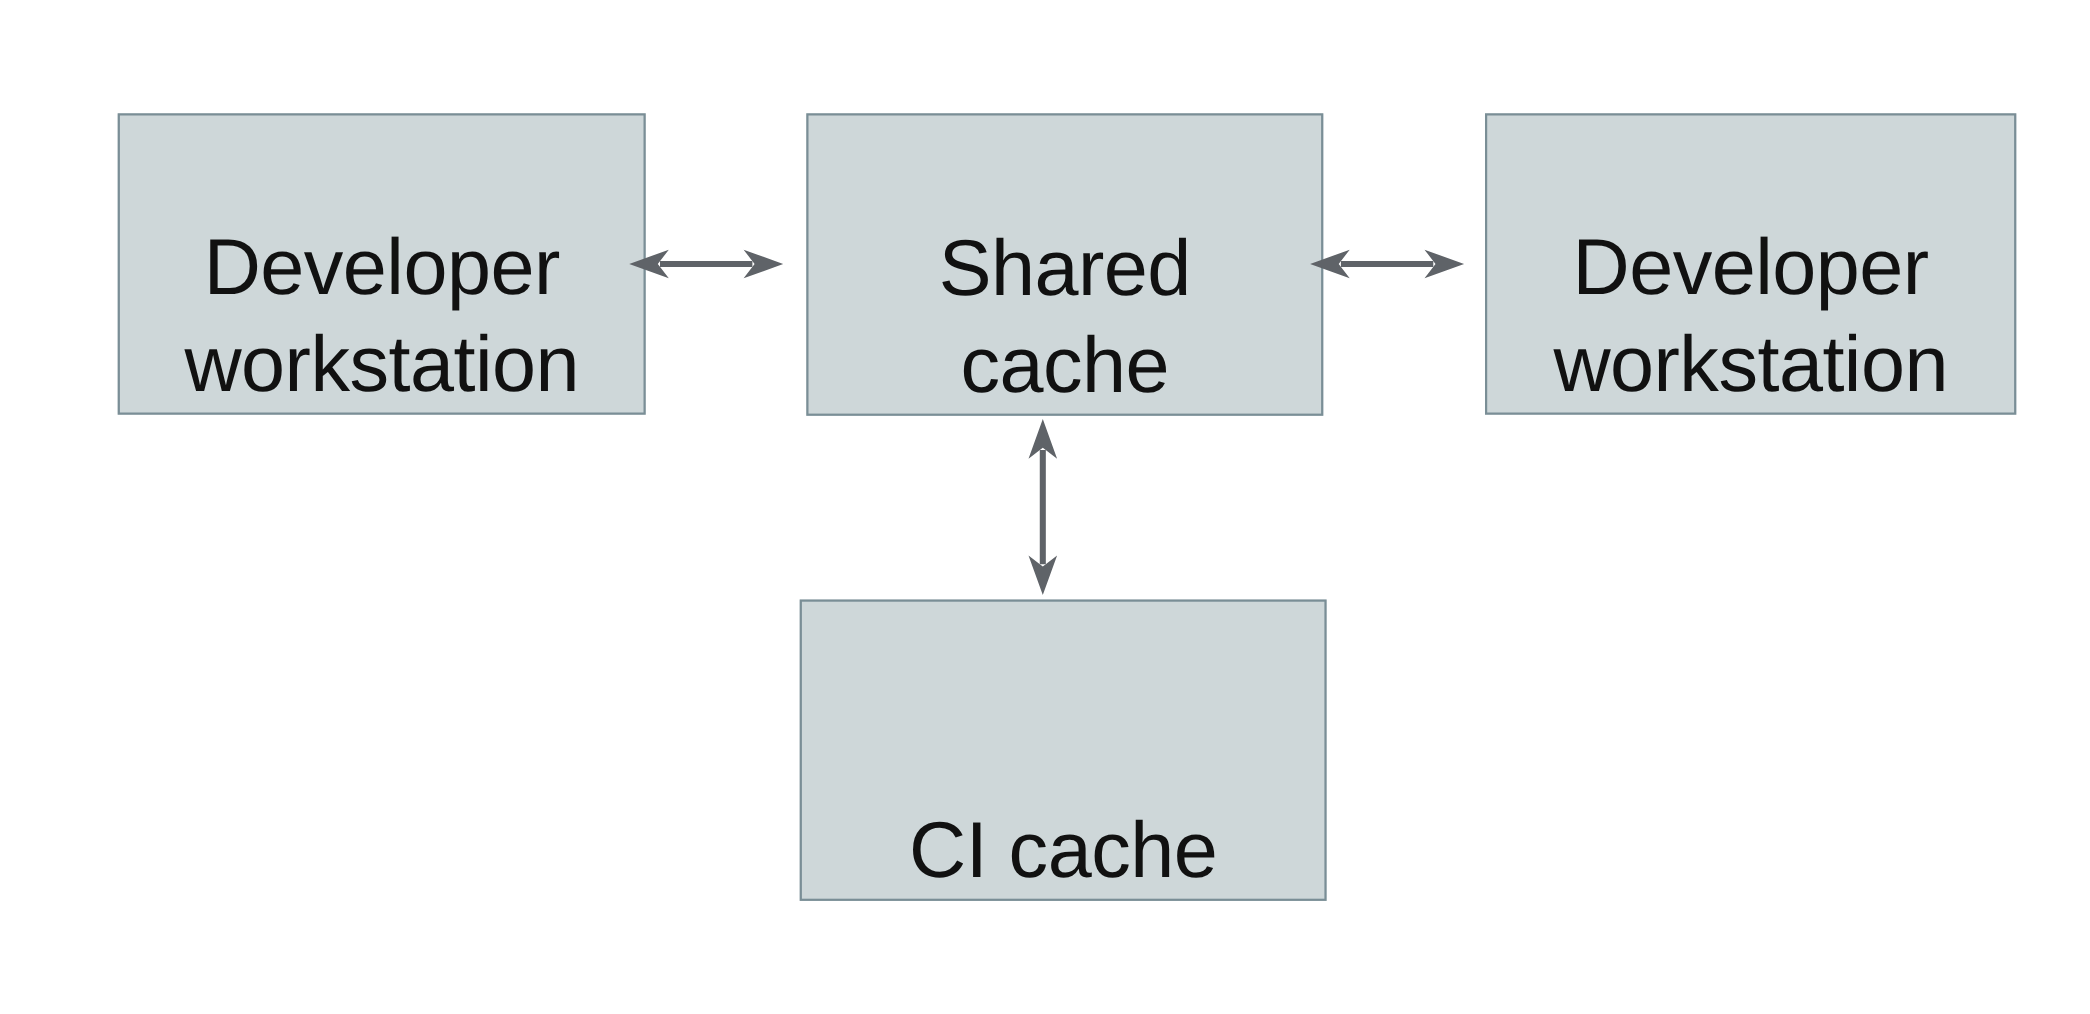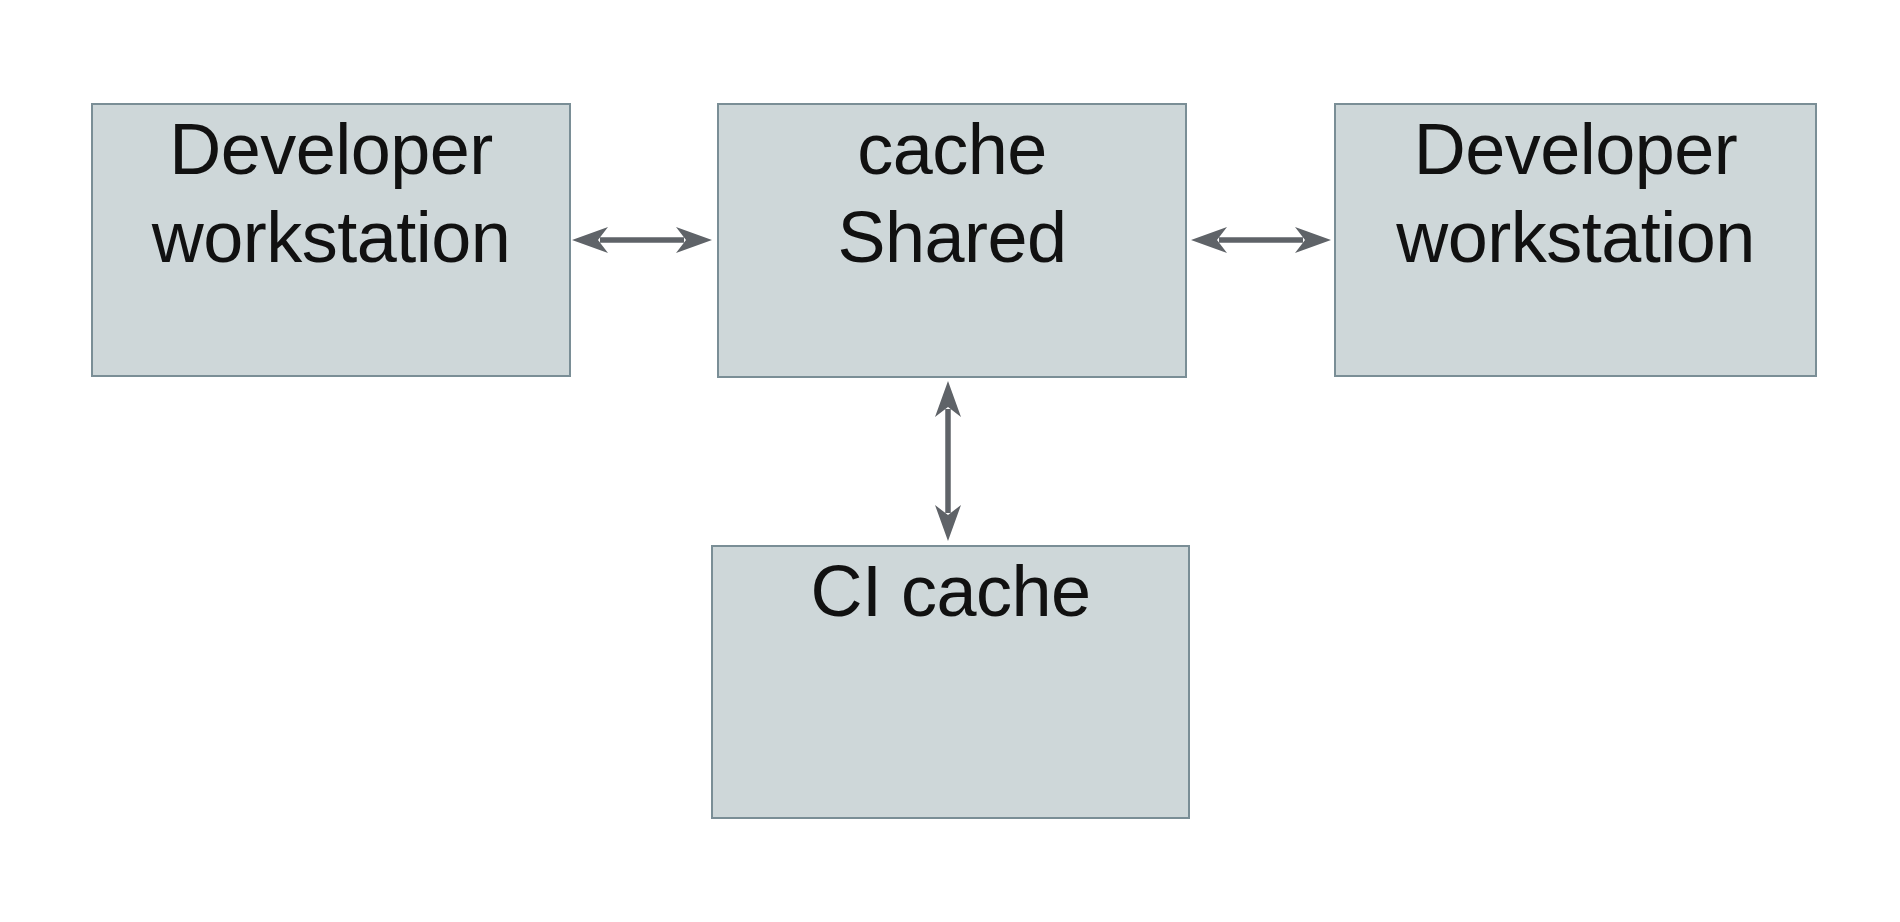--- a/index.html
+++ b/index.html
@@ -18,23 +18,24 @@
     position: relative;
     width: 1900px;
     height: 922px;
   }
   .node {
     position: absolute;
     box-sizing: border-box;
     background: var(--node-fill, #ced7d9);
     border: 2px solid var(--node-border, #7a8e96);
     display: flex;
-    align-items: flex-start;
+    align-items: flex-end;
     justify-content: center;
     text-align: center;
+    margin-left: 16px;
   }
   .node-label {
     color: var(--text, #111111);
     font-size: 72px;
     line-height: 88px;
     letter-spacing: -0.5px;
     white-space: nowrap;
   }
   .node-label span {
     display: block;
@@ -58,22 +59,22 @@
 
   <div class="node" style="left:91px; top:103px; width:480px; height:274px;">
     <div class="node-label">
       <span>Developer</span>
       <span>workstation</span>
     </div>
   </div>
 
   <div class="node" style="left:717px; top:103px; width:470px; height:275px;">
     <div class="node-label">
+      <span>Shared</span>
       <span>cache</span>
-      <span>Shared</span>
     </div>
   </div>
 
   <div class="node" style="left:1334px; top:103px; width:483px; height:274px;">
     <div class="node-label">
       <span>Developer</span>
       <span>workstation</span>
     </div>
   </div>
 

